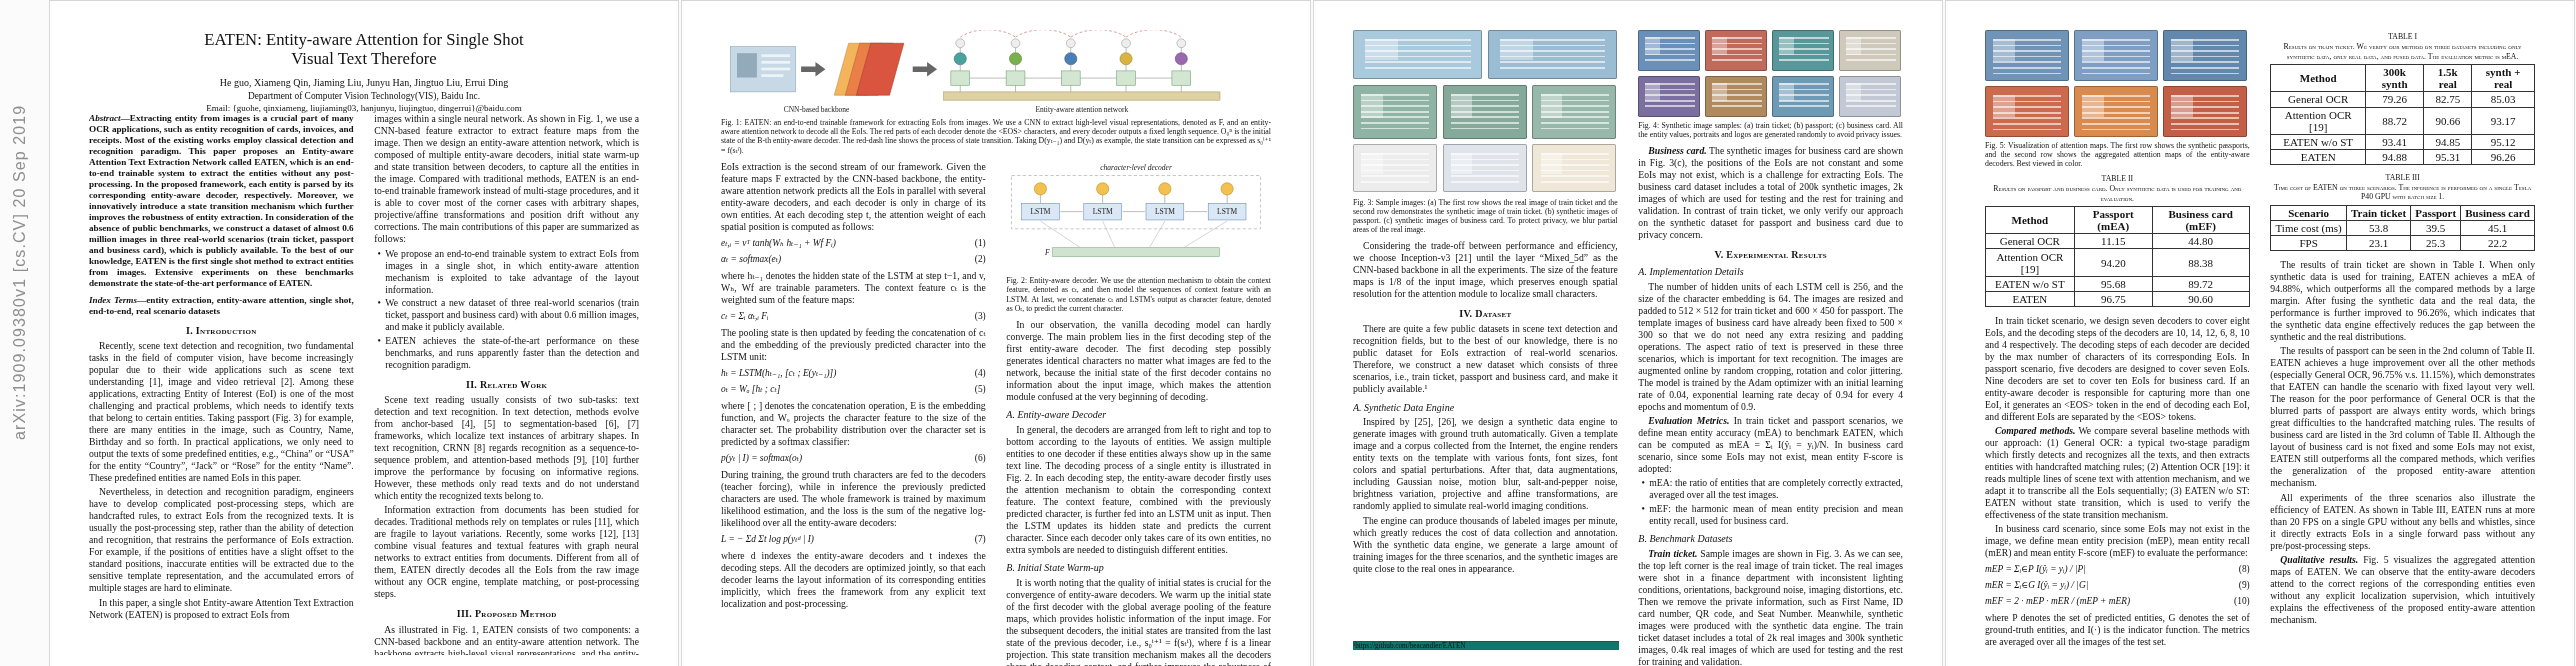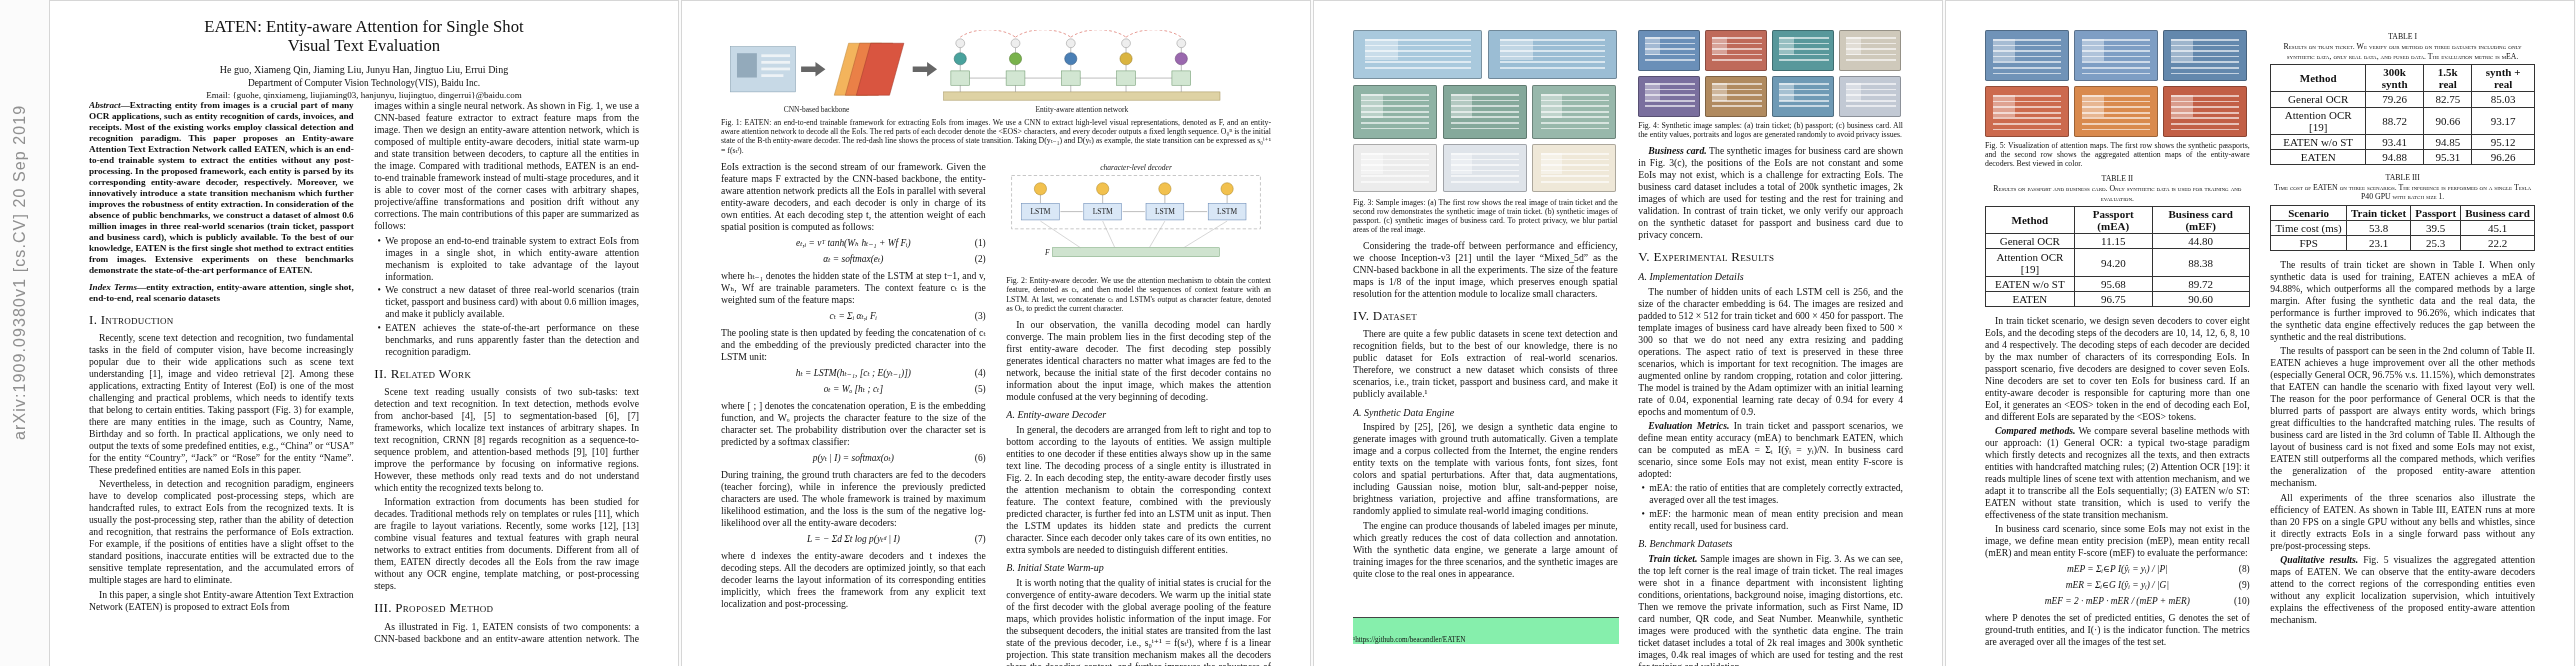--- a/index.html
+++ b/index.html
@@ -6,77 +6,77 @@
   html,body{background:#f4f4f4}
   body{font-family:"Liberation Serif","DejaVu Serif",serif;color:#111}
   .canvas{position:relative;width:2576px;height:667px;background:#fbfbfb;overflow:hidden}
   .arxiv{position:absolute;left:11px;top:440px;transform:rotate(-90deg);transform-origin:0 0;
          white-space:nowrap;font-family:"Liberation Sans","DejaVu Sans",sans-serif;
          font-size:16px;letter-spacing:1.1px;color:#8f8f8f}
   .page{position:absolute;top:0;width:630px;height:667px;background:#fff;
         border:0.6px solid #d6d6d6;overflow:hidden}
   .pad{padding:29px 39px 0}
   
-  .titleblock{padding-top:16px;text-align:center}
+  .titleblock{padding-top:29px;text-align:center}
   .titleblock h1{font-size:16.7px;line-height:19px;font-weight:normal}
   .authors{font-size:10px;margin-top:9px}
   .affil{font-size:9.4px;margin-top:3.3px}
   .email{font-size:9px;margin-top:2.2px}
   
   .cols{display:flex;gap:20.6px;overflow:hidden}
   .col{width:266px;overflow:hidden;position:relative}
   .body{font-size:9.7px;line-height:12px;text-align:justify;margin-bottom:2.2px}
   .ind{text-indent:10px}
   .abstract{font-size:9.2px;line-height:11px;font-weight:bold;text-align:justify;margin-bottom:5.6px}
   .ablab{font-style:italic}
-  .sec{font-size:13px;font-weight:normal;font-variant:small-caps;text-align:left;
+  .sec{font-size:10px;font-weight:bold;font-variant:small-caps;text-align:center;
        letter-spacing:0.3px;margin:7.8px 0 4.4px}
   .sub{font-size:10px;font-weight:normal;font-style:italic;margin:6.7px 0 3.3px}
   .contrib{list-style:none;margin:2.2px 0 4.4px}
   .contrib li{font-size:9.7px;line-height:12px;text-align:justify;padding-left:11px;position:relative;margin-bottom:1.7px}
   .contrib li::before{content:"\2022";position:absolute;left:3.3px}
   .lead{font-weight:bold;font-style:italic}
   
-  .eq{position:relative;text-align:center;font-style:italic;font-size:9.4px;line-height:11px;margin:5px 0}
+  .eq{position:relative;text-align:left;font-style:italic;font-size:9.4px;line-height:11px;margin:5px 0}
   .eqn{position:absolute;right:0;top:0;font-style:normal}
   
   figure{margin:0 0 5.6px}
   .figwide{margin-bottom:6.7px}
   .figwide svg{display:block;margin:0 auto}
   .cap{font-size:7.8px;line-height:9.2px;text-align:justify;margin-top:3.9px}
   .thumbrow{display:flex;gap:5.6px;margin-bottom:5.6px}
   .thumbwrap{display:flex;flex-wrap:wrap;gap:5px}
   .thumb{position:relative;border:0.6px solid rgba(0,0,0,.28);border-radius:1.7px;overflow:hidden;flex:0 0 auto}
   .thumb::before{content:"";position:absolute;left:9%;right:8%;top:16%;bottom:12%;
       background:repeating-linear-gradient(to bottom,rgba(255,255,255,.62) 0 1.7px,transparent 1.7px 5.6px)}
   .thumb::after{content:"";position:absolute;left:9%;top:16%;width:26%;height:46%;background:rgba(255,255,255,.38)}
   
   .tblock{margin:2.2px 0 7.8px}
   .tnum,.tcap{font-variant:small-caps;text-align:center;font-size:7.8px;line-height:9.2px}
   .tnum{margin-bottom:1.1px}
   .tcap{margin-bottom:3.3px}
   .ptable{width:100%;border-collapse:collapse;font-size:11px}
   .ptable th,.ptable td{border:0.6px solid #333;padding:1.1px 3.3px;text-align:center;font-weight:normal}
   .ptable thead th{font-weight:bold}
-  .footnote{position:absolute;left:39px;bottom:22px;width:266px;font-size:7.2px;
-            border-top:0.6px solid #444;padding-top:18px;background:#86efac}
+  .footnote{position:absolute;left:39px;bottom:16px;width:266px;font-size:7.2px;
+            border-top:0.6px solid #444;padding-top:0;background:#0f766e}
   svg text{font-family:"Liberation Serif","DejaVu Serif",serif;font-size:13.5px;fill:#1a1a1a}
   .f2top{font-style:italic}
 </style>
 </head>
 <body>
 
 <div class="canvas">
 
   <div class="arxiv">arXiv:1909.09380v1  [cs.CV]  20 Sep 2019</div>
 
   <section class="page" style="left:49px">
     <header class="titleblock">
       <h1>EATEN: Entity-aware Attention for Single Shot</h1>
-      <h1>Visual Text Evaluation</h1>
+      <h1>Visual Text Therefore</h1>
       <div class="authors">He guo, Xiameng Qin, Jiaming Liu, Junyu Han, Jingtuo Liu, Errui Ding</div>
       <div class="affil">Department of Computer Vision Technology(VIS), Baidu Inc.</div>
       <div class="email">Email: {guohe, qinxiameng, liujiaming03, hanjunyu, liujingtuo, dingerrui}@baidu.com</div>
     </header>
     <div class="cols" style="height:542px;padding:0 39px">
       <div class="col">
         <p class="abstract"><span class="ablab">Abstract—</span><span>Extracting entity from images is a crucial part of many OCR applications, such as entity recognition of cards, invoices, and receipts. Most of the existing works employ classical detection and recognition paradigm. This paper proposes an Entity-aware Attention Text Extraction Network called EATEN, which is an end-to-end trainable system to extract the entities without any post-processing. In the proposed framework, each entity is parsed by its corresponding entity-aware decoder, respectively. Moreover, we innovatively introduce a state transition mechanism which further improves the robustness of entity extraction. In consideration of the absence of public benchmarks, we construct a dataset of almost 0.6 million images in three real-world scenarios (train ticket, passport and business card), which is publicly available. To the best of our knowledge, EATEN is the first single shot method to extract entities from images. Extensive experiments on these benchmarks demonstrate the state-of-the-art performance of EATEN.</span></p>
         <p class="abstract"><span class="ablab">Index Terms—</span><span>entity extraction, entity-aware attention, single shot, end-to-end, real scenario datasets</span></p>
         <h4 class="sec">I. Introduction</h4>
         <p class="body ind">Recently, scene text detection and recognition, two fundamental tasks in the field of computer vision, have become increasingly popular due to their wide applications such as scene text understanding [1], image and video retrieval [2]. Among these applications, extracting Entity of Interest (EoI) is one of the most challenging and practical problems, which needs to identify texts that belong to certain entities. Taking passport (Fig. 3) for example, there are many entities in the image, such as Country, Name, Birthday and so forth. In practical applications, we only need to output the texts of some predefined entities, e.g., “China” or “USA” for the entity “Country”, “Jack” or “Rose” for the entity “Name”. These predefined entities are named EoIs in this paper.</p>

